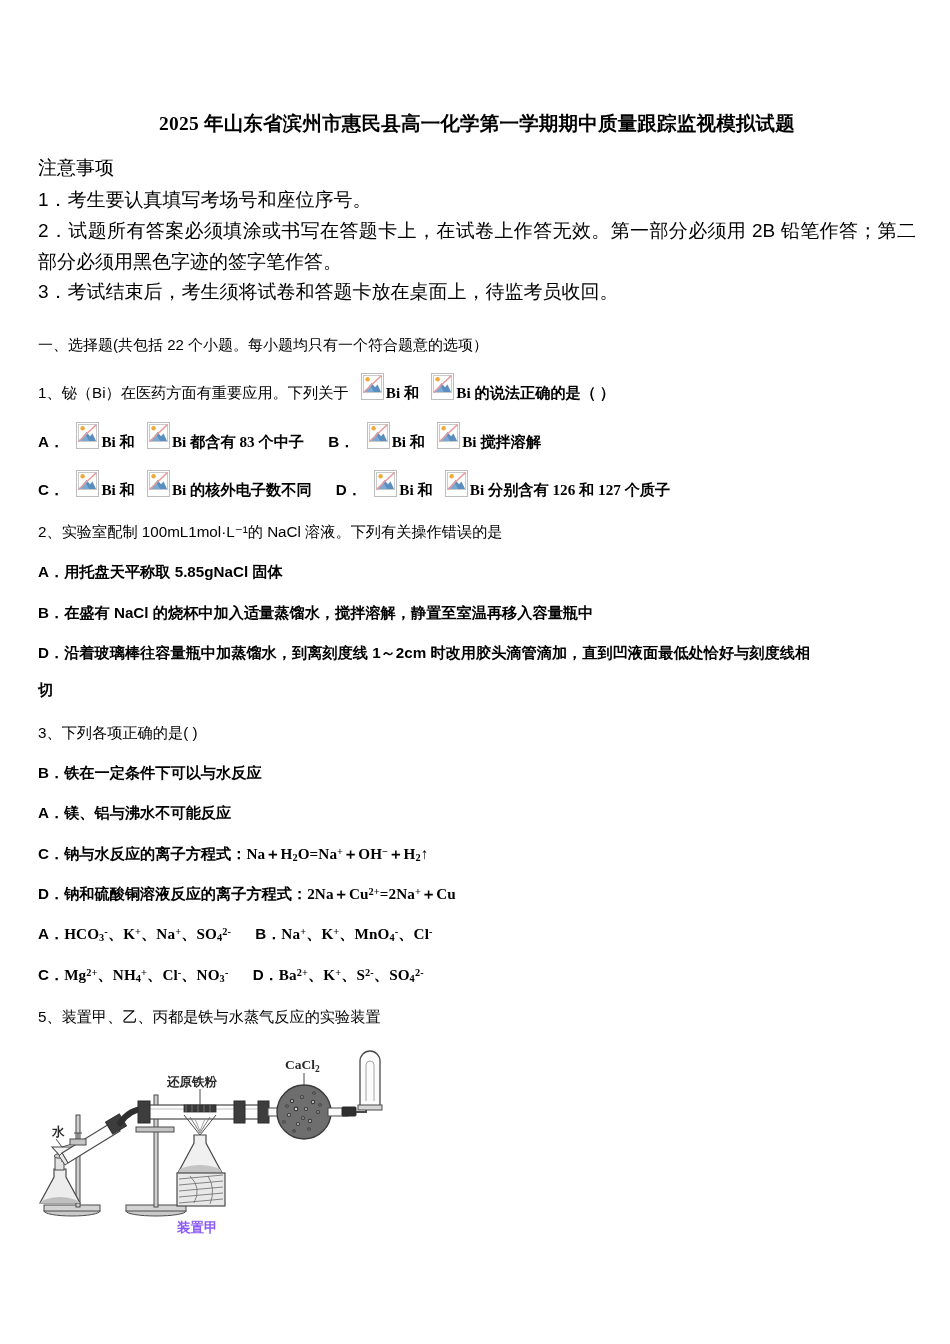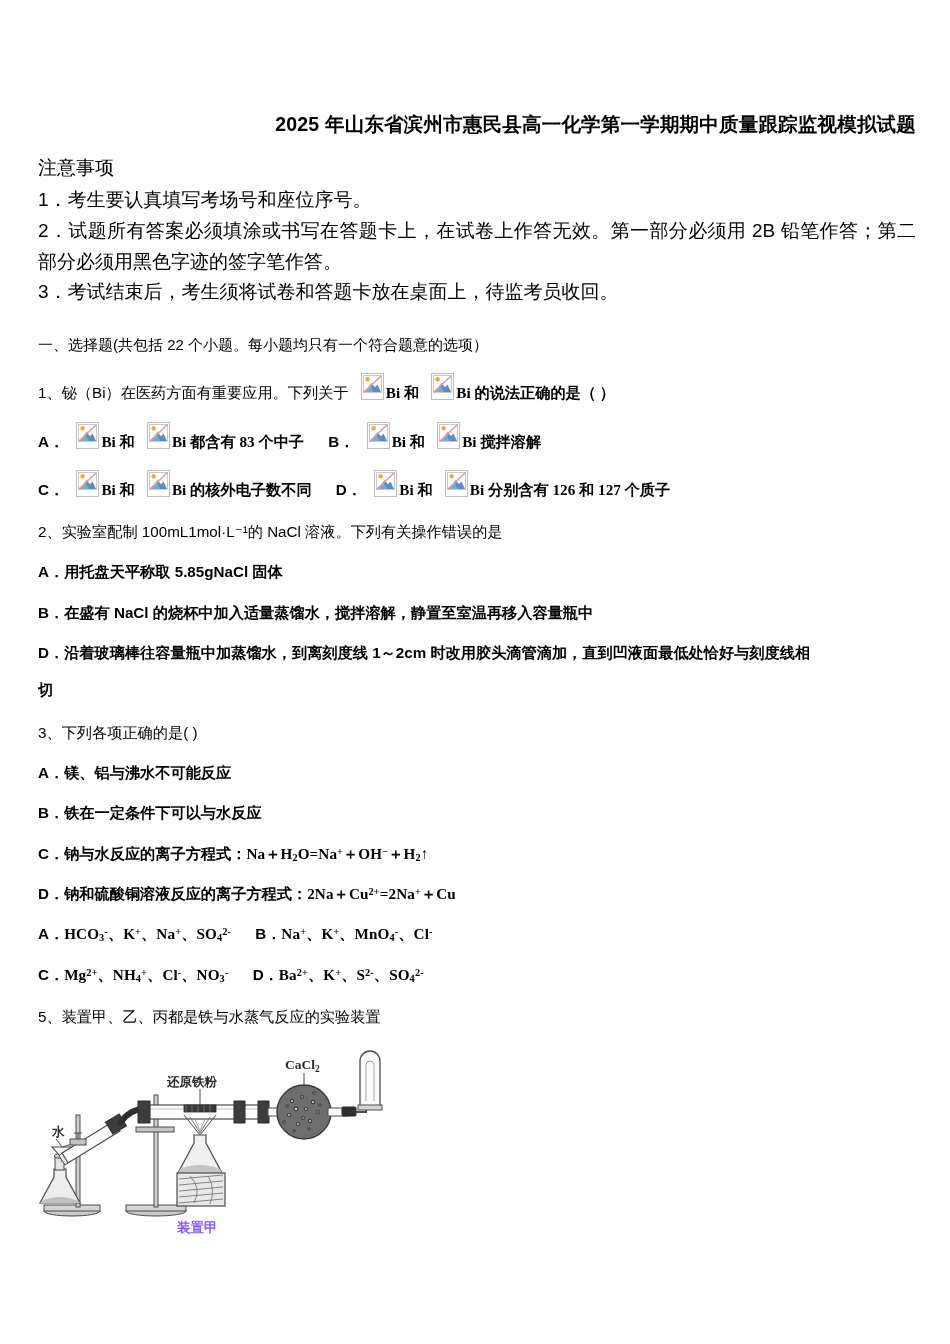--- a/index.html
+++ b/index.html
@@ -24,25 +24,25 @@
   }
   .content {
     position: absolute;
     left: 38px;
     top: 0;
     width: 878px;
   }
 
   
   .doc-title {
-    font-family: Liberation Sans, sans-serif;
+    font-family: Liberation Serif, serif;
     font-weight: bold;
     font-size: 19.5px;
     line-height: 1.25;
-    text-align: right;
+    text-align: center;
     letter-spacing: 0.2px;
     margin: 0;
     padding-top: 112px;
     white-space: nowrap;
   }
 
   
   .notice-block {
     margin-top: 17px;
     font-size: 19px;
@@ -269,24 +269,24 @@
     </div>
     <div class="q opt">
       <span class="lbl">D．</span><span>沿着玻璃棒往容量瓶中加蒸馏水，到离刻度线 1～2cm 时改用胶头滴管滴加，直到凹液面最低处恰好与刻度线相</span>
     </div>
     <div class="q q-cont">切</div>
 
     <div class="q q-stem">
       <span>3、</span><span>下列各项正确的是(      )</span>
     </div>
     <div class="q opt">
+      <span class="lbl">B．</span><span>铁在一定条件下可以与水反应</span>
+    </div>
+    <div class="q opt">
       <span class="lbl">A．</span><span>镁、铝与沸水不可能反应</span>
-    </div>
-    <div class="q opt">
-      <span class="lbl">B．</span><span>铁在一定条件下可以与水反应</span>
     </div>
     <div class="q opt">
       <span class="lbl">C．</span><span>钠与水反应的离子方程式：</span><span class="formula">Na＋H<sub>2</sub>O=Na<sup>+</sup>＋OH<sup>−</sup>＋H<sub>2</sub>↑</span>
     </div>
     <div class="q opt">
       <span class="lbl">D．</span><span>钠和硫酸铜溶液反应的离子方程式：</span><span class="formula">2Na＋Cu<sup>2+</sup>=2Na<sup>+</sup>＋Cu</span>
     </div>
 
     <div class="q opt-inline">
       <span class="lbl">A．</span><span class="formula">HCO<sub>3</sub><sup>-</sup>、K<sup>+</sup>、Na<sup>+</sup>、SO<sub>4</sub><sup>2-</sup></span><span class="gap-md"></span>

